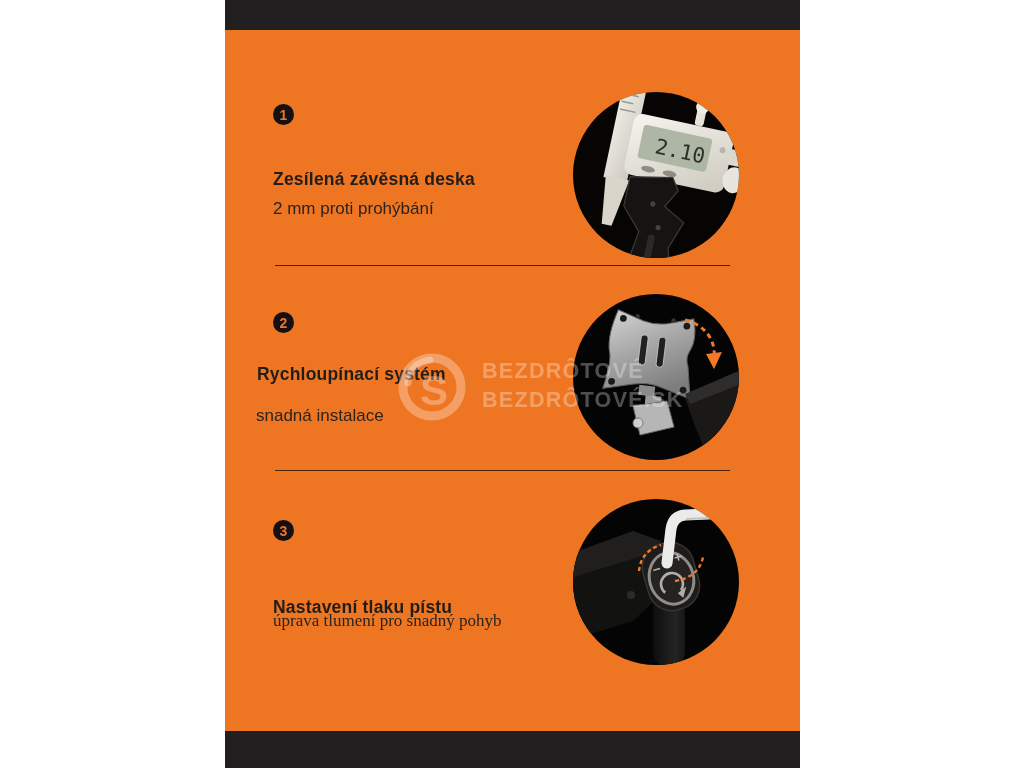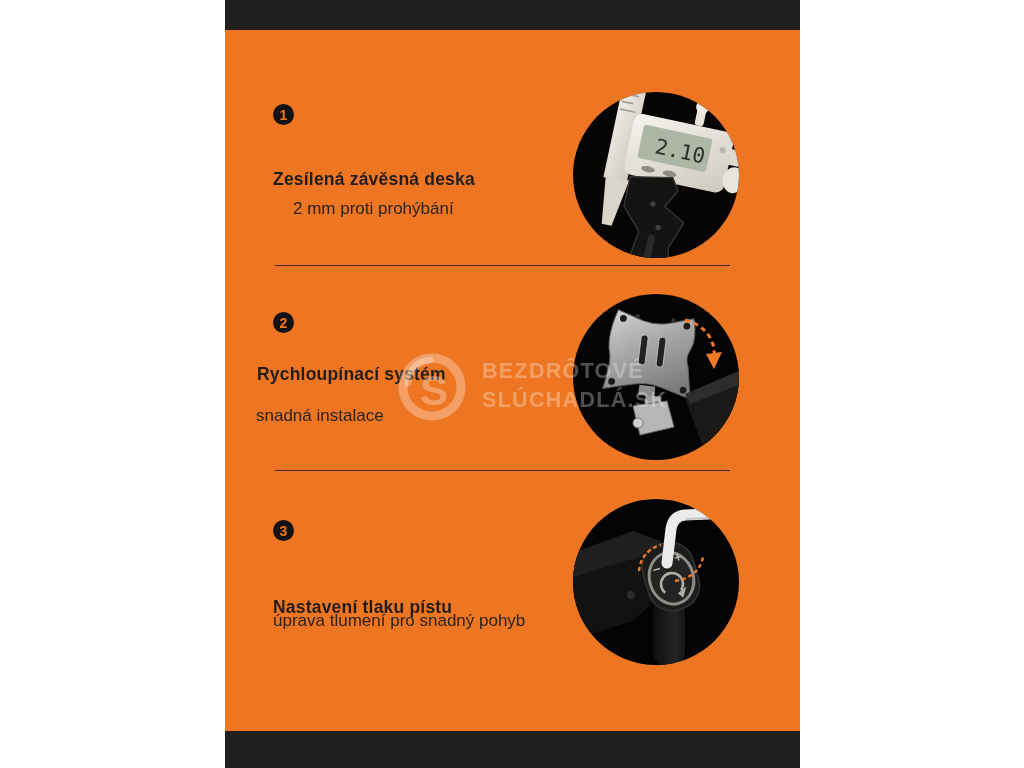--- a/index.html
+++ b/index.html
@@ -55,21 +55,21 @@
 <div class="stage">
   <div class="column">
     <div class="band-top"></div>
 
     <div class="panel">
 
       <div class="badge" style="left:48px; top:74px;">
         <span>1</span>
       </div>
       <div class="title" style="left:48px; top:126px;margin-top:13px;">Zesílená závěsná deska</div>
-      <div class="subtitle" style="left:48px; top:169px;margin-left:20px;">2 mm proti prohýbání</div>
+      <div class="subtitle" style="left:48px; top:169px;">2 mm proti prohýbání</div>
 
       <div class="photo" style="left:348px; top:62px;">
         <svg width="166" height="166" viewBox="0 0 166 166">
           <defs>
             <clipPath id="clip1">
                 <circle cx="83" cy="83" r="83"></circle>
               </clipPath>
             <linearGradient id="ivory" x1="0" y1="0" x2="1" y2="1">
               <stop offset="0" stop-color="#f6f4ee"></stop>
                 <stop offset="1" stop-color="#cdc9bf"></stop>
@@ -164,21 +164,21 @@
           </g>
         </svg>
       </div>
 
       <div class="divider" style="top:440px;"></div>
 
       <div class="badge" style="left:48px; top:490px;">
         <span>3</span>
       </div>
       <div class="title" style="left:48px; top:539px;margin-top:28px;">Nastavení tlaku pístu</div>
-      <div class="subtitle" style="left:48px; top:581px;">úprava tlumení pro snadný pohyb</div>
+      <div class="subtitle" style="left:48px; top:581px;font-family:Liberation Serif, serif;">úprava tlumení pro snadný pohyb</div>
 
       <div class="photo" style="left:348px; top:469px;">
         <svg width="166" height="166" viewBox="0 0 166 166">
           <defs>
             <clipPath id="clip3">
                 <circle cx="83" cy="83" r="83"></circle>
               </clipPath>
             <linearGradient id="pole" x1="0" y1="0" x2="1" y2="0">
               <stop offset="0" stop-color="#0d0d0d"></stop>
                 <stop offset="0.7" stop-color="#242424"></stop>
@@ -218,16 +218,16 @@
   </div>
 
   <div class="watermark">
     <svg class="wm-logo" width="76" height="76" viewBox="0 0 76 76">
       <circle cx="38" cy="38" r="29" fill="none" stroke="currentColor" stroke-width="9"></circle>
       <path d="M14,34 Q16,14 36,11" fill="none" stroke="currentColor" stroke-width="7" stroke-linecap="round"></path>
       <text x="26" y="56" font-size="42" font-weight="bold" fill="currentColor" font-family="Liberation Sans, sans-serif">S</text>
     </svg>
     <div class="wm-text">
       <div class="wm-line">BEZDRÔTOVÉ</div>
-      <div class="wm-line">SLÚCHADLÁ.SK</div>
+      <div class="wm-line">BEZDRÔTOVÉ.SK</div>
     </div>
   </div>
 </div>
 
 </body></html>

